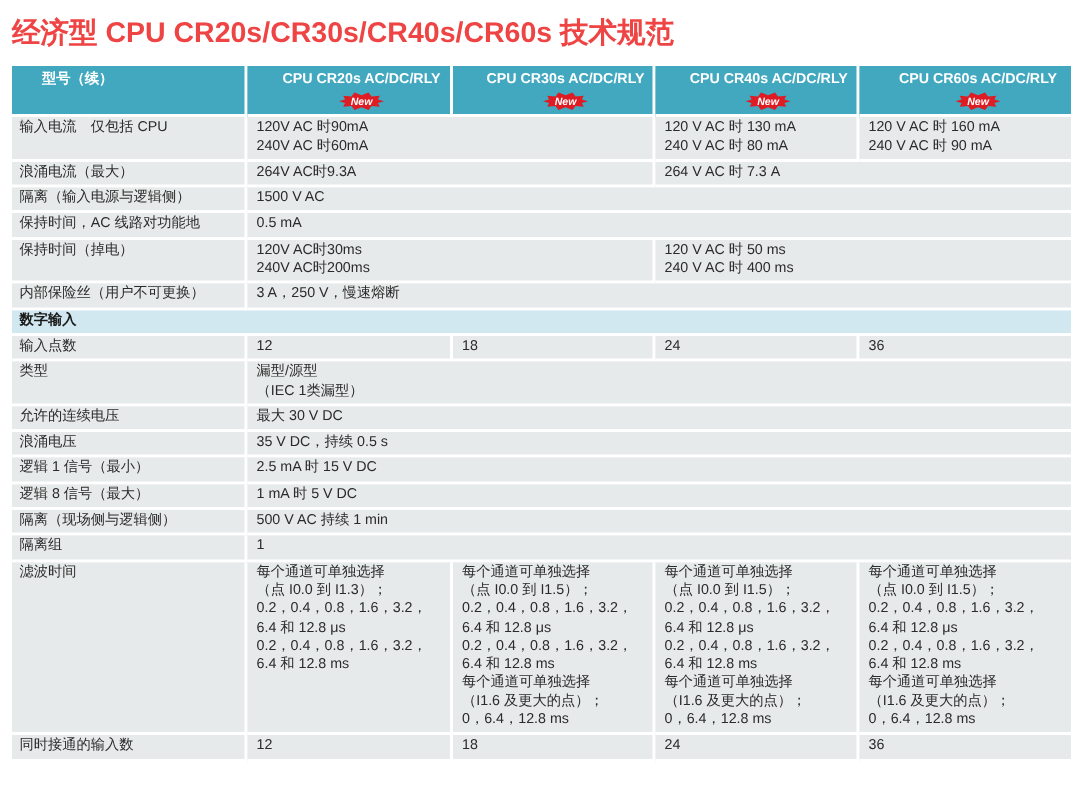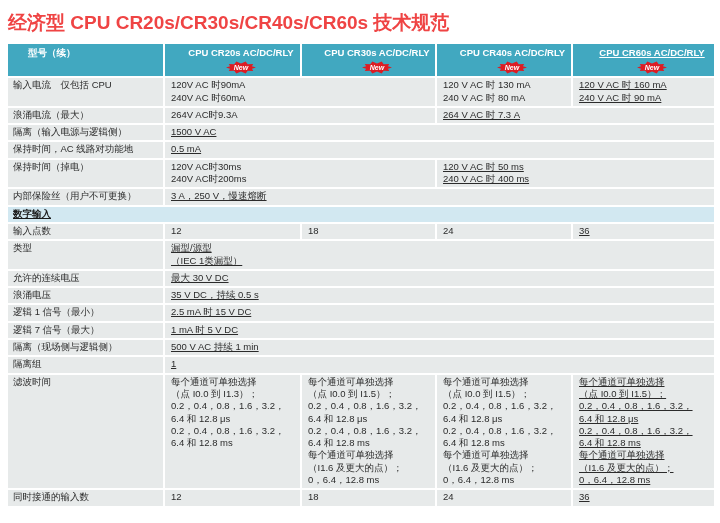--- a/index.html
+++ b/index.html
@@ -23,21 +23,21 @@
     border-collapse:separate;border-spacing:0;table-layout:fixed;
     width:706px;margin:9px 0 0 8px;
   }
   th,td{
     font-size:9.5px;line-height:12.3px;vertical-align:top;text-align:left;
     padding:1px 3px 2px 5px;
     border-right:2px solid #fff;border-bottom:2px solid #fff;
     background:var(--cell-bg);color:var(--text);font-weight:normal;
     overflow:hidden;
   }
-  th:last-child,td:last-child{border-right:0;text-decoration:underline;}
+  th:last-child,td:last-child{border-right:0;}
   thead th{
     background:var(--header-bg);color:#fff;font-weight:bold;
     height:18px;padding-top:3px;white-space:nowrap;padding-left:20px;
   }
   .th-inner{display:flex;align-items:center;justify-content:space-between;gap:2px;flex-direction:column;}
   .th-inner .badge{flex:0 0 auto;margin-right:1px;}
   td.section{
     background:var(--section-bg);font-weight:bold;color:#1a1a1a;
     height:15px;
   }
@@ -150,21 +150,21 @@
       </tr>
       <tr class="single">
         <td class="label">浪涌电压</td>
         <td class="val" colspan="4">35 V DC，持续 0.5 s</td>
       </tr>
       <tr class="single">
         <td class="label">逻辑 1 信号（最小）</td>
         <td class="val" colspan="4">2.5 mA 时 15 V DC</td>
       </tr>
       <tr class="single">
-        <td class="label">逻辑 7 信号（最大）</td>
+        <td class="label">逻辑 8 信号（最大）</td>
         <td class="val" colspan="4">1 mA 时 5 V DC</td>
       </tr>
       <tr class="single">
         <td class="label">隔离（现场侧与逻辑侧）</td>
         <td class="val" colspan="4">500 V AC 持续 1 min</td>
       </tr>
       <tr class="single">
         <td class="label">隔离组</td>
         <td class="val" colspan="4">1</td>
       </tr>

